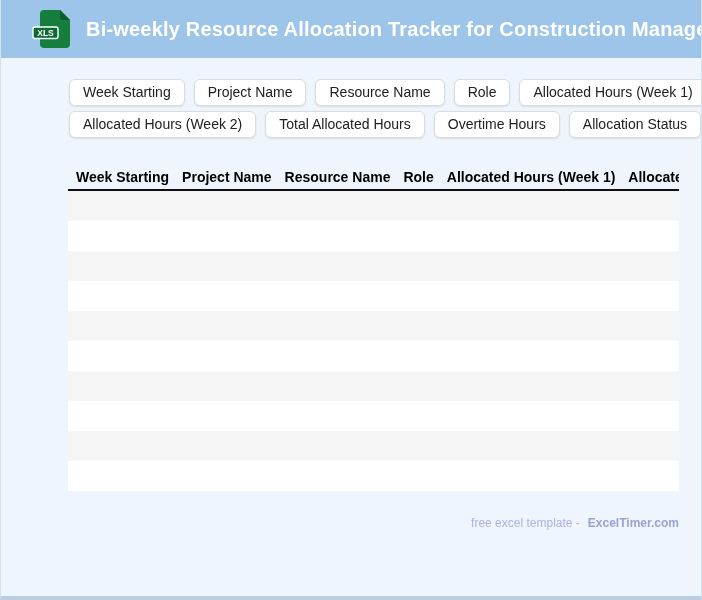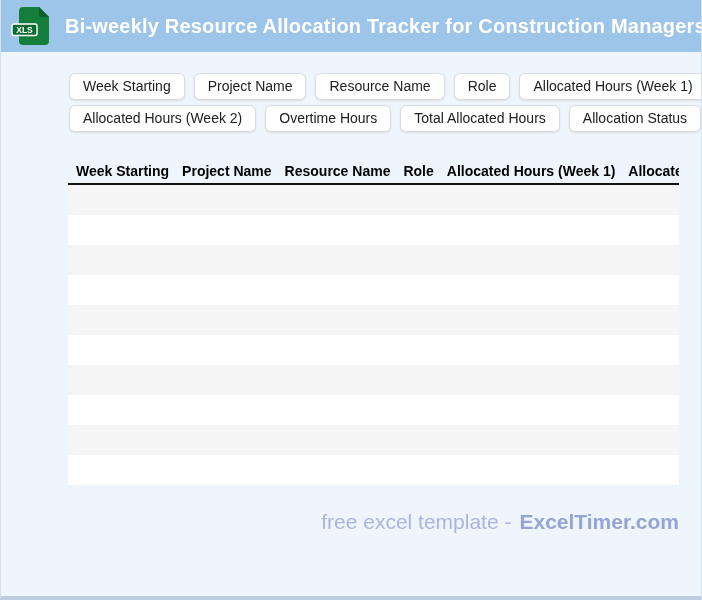--- a/index.html
+++ b/index.html
@@ -8,24 +8,24 @@
     width:702px; height:600px;
     background:var(--page-bg, #eff5fc);
     border-left:1px solid #d4e1ef;
     border-right:1px solid #d4e1ef;
     border-bottom:4px solid #bccfe2;
     overflow:hidden;
     font-family:"Liberation Sans", sans-serif;
     position:relative;
   }
   .header {
-    height:52px;
+    height:58px;
     background:var(--header-bg, #9dc4e9);
     display:flex; align-items:center;
-    padding-left:7px;
+    padding-left:28px;
   }
   .xls-icon { flex:0 0 auto; display:block; }
   .title {
     font-size:20px; font-weight:600; color:#ffffff;
     margin-left:13px; letter-spacing:.2px; white-space:nowrap;
   }
   .chips { margin:21px 0 0 68px; }
   .chip-row { display:flex; gap:9px; margin-bottom:5px; height:27px; }
   .chip {
     background:#ffffff;
@@ -47,21 +47,21 @@
     white-space:nowrap; overflow:hidden;
   }
   .th { flex:0 0 auto; }
   .tbody .trow { height:30px; }
   .tbody .trow:nth-child(odd)  { background:var(--stripe, #f5f5f6); }
   .tbody .trow:nth-child(even) { background:#ffffff; }
   .footer {
     margin-top:25px;
     padding-right:22px;
     text-align:right;
-    font-size:21px;
+    font-size:12px;
     color:var(--footer-text, #a9b5e0);
   }
   .brand { font-weight:700; color:var(--brand-text, #96a4d3); margin-left:8px; }
 </style>
 </head>
 <body>
 
 <div class="page">
 
   <div class="header">
@@ -77,22 +77,22 @@
   <div class="chips">
     <div class="chip-row">
       <span class="chip">Week Starting</span>
       <span class="chip">Project Name</span>
       <span class="chip">Resource Name</span>
       <span class="chip">Role</span>
       <span class="chip">Allocated Hours (Week 1)</span>
     </div>
     <div class="chip-row">
       <span class="chip">Allocated Hours (Week 2)</span>
+      <span class="chip">Total Allocated Hours</span>
       <span class="chip">Overtime Hours</span>
-      <span class="chip">Total Allocated Hours</span>
       <span class="chip">Allocation Status</span>
     </div>
   </div>
 
   <div class="table">
     <div class="thead">
       <span class="th">Week Starting</span>
       <span class="th">Project Name</span>
       <span class="th">Resource Name</span>
       <span class="th">Role</span>

